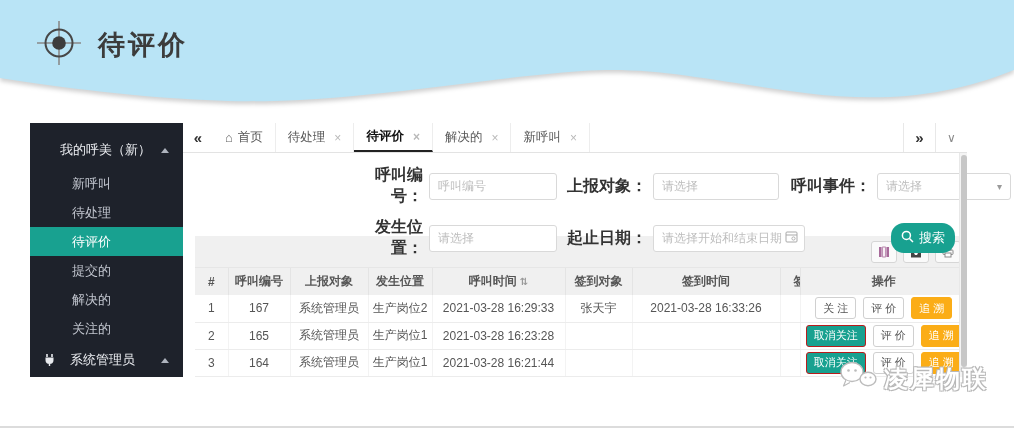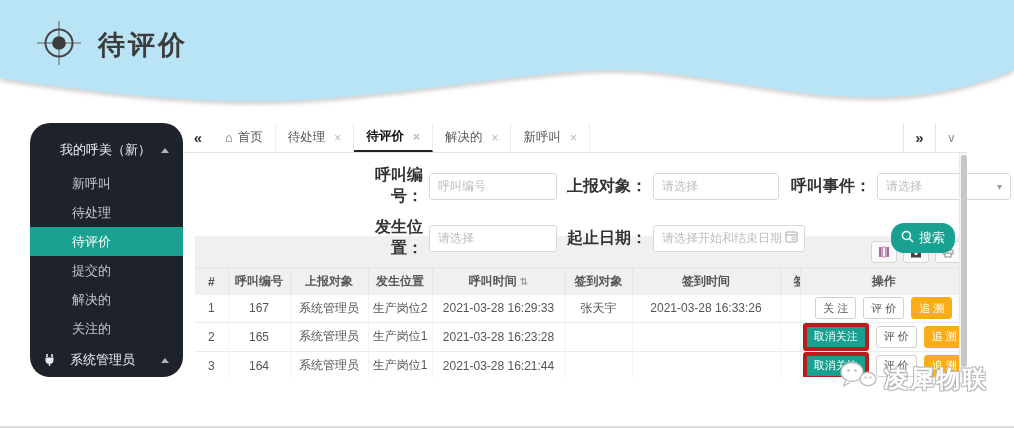--- a/index.html
+++ b/index.html
@@ -10,21 +10,21 @@
   
   .wave-wrap { position:absolute; top:0; left:0; width:1014px; height:120px; z-index:0; }
   .wave-wrap svg { display:block; }
   .page-head { position:absolute; top:20px; left:36px; display:flex; align-items:center; gap:16px; z-index:2; }
   .page-title { font-size:27px; font-weight:bold; color:#3c3c3c; letter-spacing:3px; }
 
   
   .window { position:absolute; left:30px; top:123px; width:937px; height:254px; display:flex; background:#fff; z-index:1; }
 
   
-  .sidebar { width:153px; flex-shrink:0; background:#1e222b; color:#c6cad3; font-size:13px; display:flex; flex-direction:column; padding-top:8px; overflow:hidden;border-radius:20px; }
+  .sidebar { width:153px; flex-shrink:0; background:#1e222b; color:#c6cad3; font-size:13px; display:flex; flex-direction:column; padding-top:8px; overflow:hidden; }
   .side-group { height:38px; display:flex; align-items:center; padding:0 14px 0 30px; color:#eceef2; cursor:pointer; }
   .side-group .grp-label { flex:1; }
   .caret-up { width:0; height:0; border-left:4px solid transparent; border-right:4px solid transparent; border-bottom:5px solid #aeb3bd; }
   .side-item { height:29px; line-height:29px; padding-left:42px; color:#c2c6cf; cursor:pointer; }
   .side-item.active { background:#18a190; color:#fff; }
   .side-group.bottom { margin-top:auto; height:34px; padding-left:13px; gap:13px; }
   .plug-icon { width:14px; height:14px; flex-shrink:0; }
 
   
   .content { flex:1; min-width:0; display:flex; flex-direction:column; position:relative; background:#fff; }
@@ -66,21 +66,21 @@
   table { width:100%; border-collapse:collapse; table-layout:fixed; font-size:12px; color:#555; }
   th { height:27px; background:#f0f0f0; font-weight:bold; color:#555; text-align:center; border-right:1px solid #e4e4e4; overflow:hidden; white-space:nowrap; }
   th:last-child { border-right:none; }
   td { height:27px; text-align:center; background:#fff; border-bottom:1px solid #ececec; border-right:1px solid #f3f3f3; overflow:hidden; white-space:nowrap; }
   td:last-child { border-right:none; }
   .sort-glyph { color:#9a9a9a; font-size:10px; margin-left:3px; }
   .clip-th span { display:inline-block; margin-left:13px; }
   .actions { display:flex; align-items:center; justify-content:center; gap:7px; }
   .btn { font-size:11px; padding:2.5px 7px; border-radius:3px; cursor:pointer; font-family:inherit; white-space:nowrap; }
   .btn-outline { background:#fff; border:1px solid #d0d0d0; color:#555; }
-  .btn-teal { background:#18a190; border:4px solid #b91c1c; color:#fff; }
+  .btn-teal { background:#18a190; border:1px solid #b91c1c; color:#fff; }
   .btn-orange { background:#fbad17; border:1px solid #fbad17; color:#fff; }
 
   
   .vscroll { position:absolute; right:0; top:30px; bottom:0; width:8px; background:#f4f4f4; border-left:1px solid #e8e8e8; }
   .vscroll .thumb { position:absolute; top:2px; left:1px; width:6px; height:212px; background:#c7c7c7; border-radius:3px; cursor:pointer; }
 
   
   .watermark { position:absolute; right:26px; top:360px; display:flex; align-items:center; gap:5px; z-index:3; }
   .wm-text { font-size:24px; font-weight:bold; letter-spacing:2px; color:#fff;
              text-shadow:-1px -1px 0 #b8b8b8, 1px -1px 0 #b8b8b8, -1px 1px 0 #b8b8b8, 1px 1px 0 #b8b8b8; }

